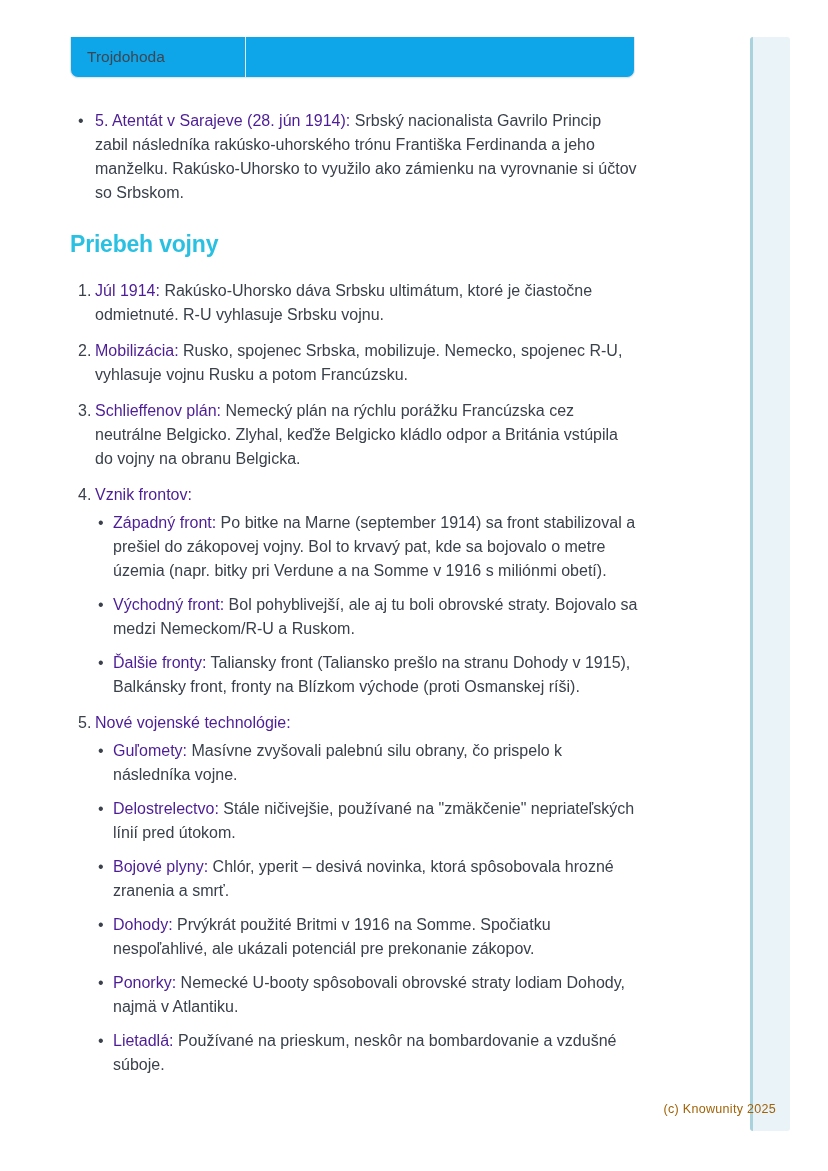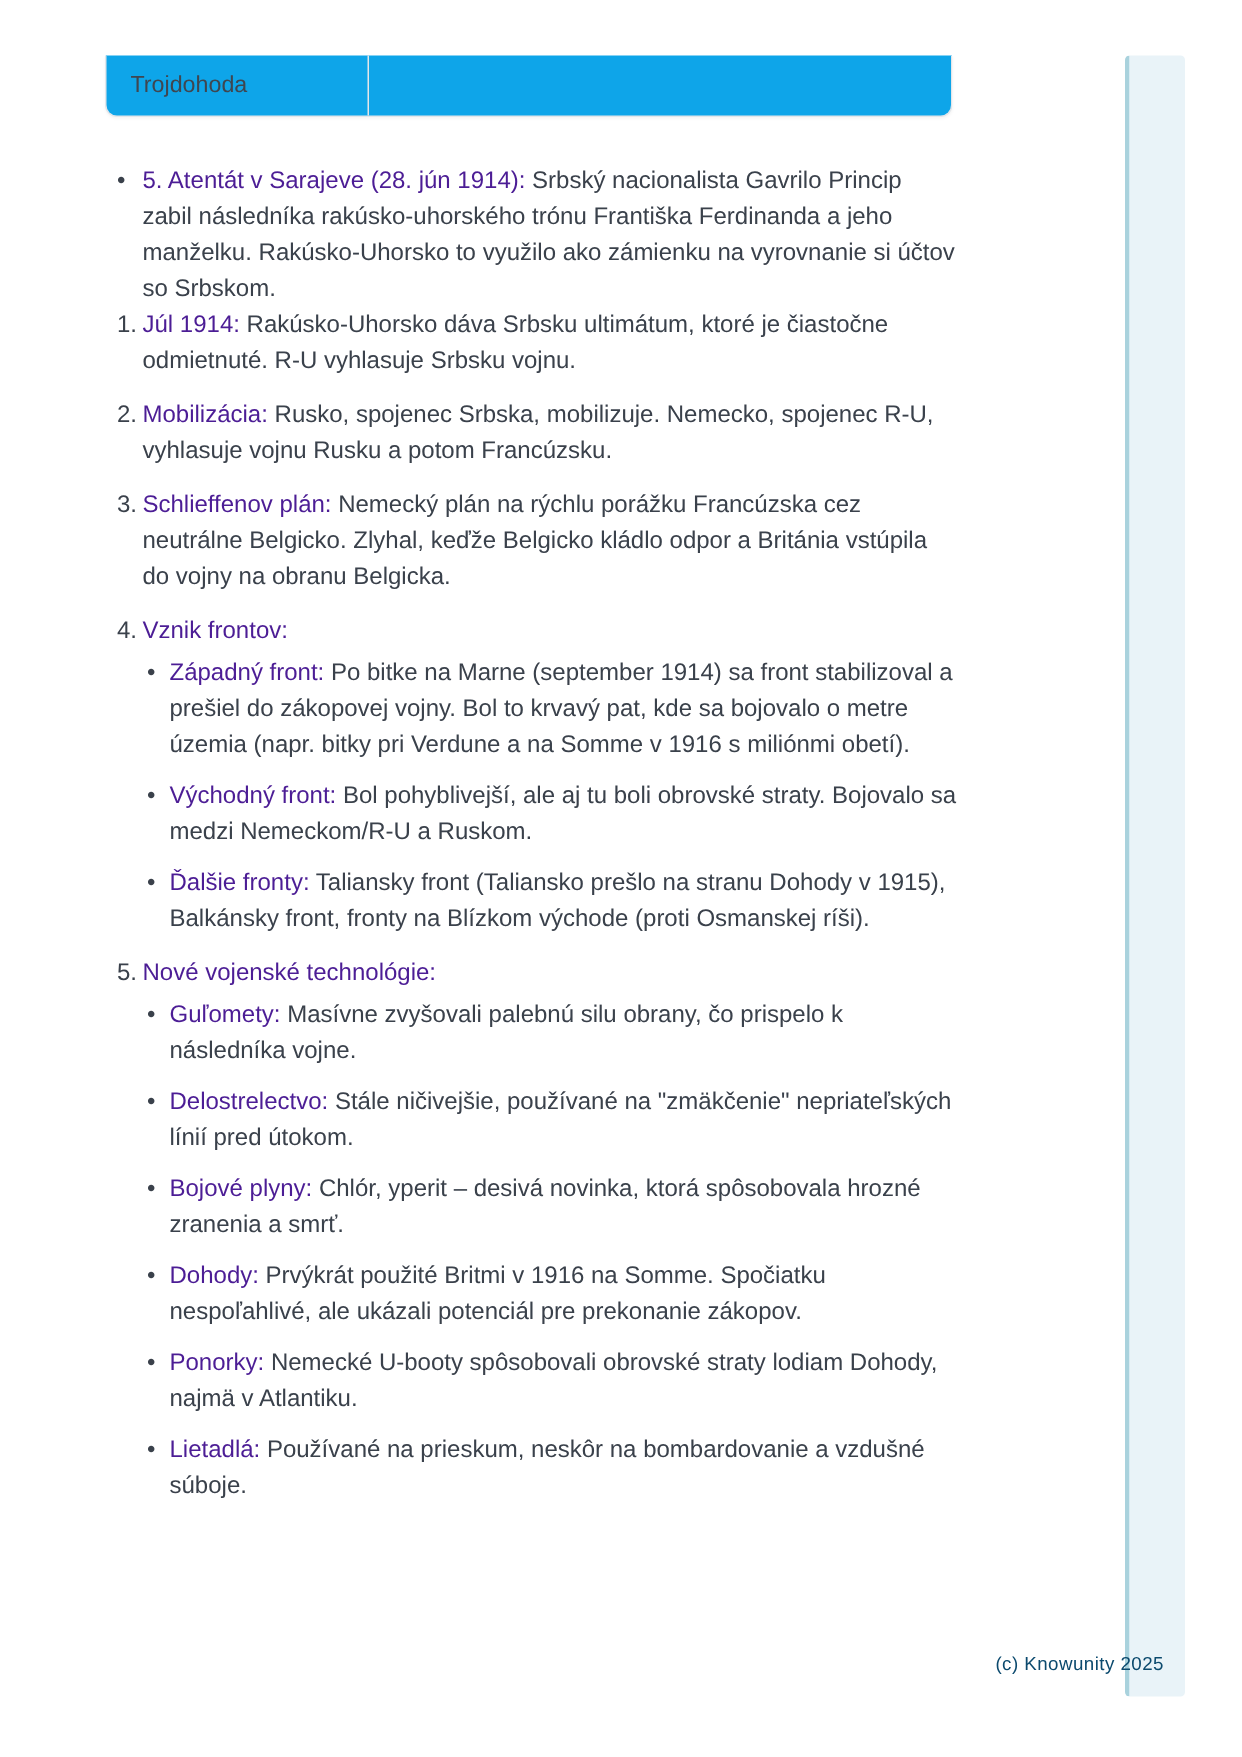--- a/index.html
+++ b/index.html
@@ -64,20 +64,21 @@
       <div class="tcell c1">Trojdohoda</div>
     </div>
   </div>
 
   <ul class="toplist">
     <li>
       <span class="marker">•</span><span class="bold">5. Atentát v Sarajeve (28. jún 1914):</span><span> Srbský nacionalista Gavrilo Princip zabil následníka rakúsko-uhorského trónu Františka Ferdinanda a jeho manželku. Rakúsko-Uhorsko to využilo ako zámienku na vyrovnanie si účtov so Srbskom.</span>
     </li>
   </ul>
 
+  <h2 class="section" style="color: rgb(41, 192, 226);">Priebeh vojny</h2>
 
   <ol class="main">
 
     <li>
       <span class="num">1.</span><span class="bold">Júl 1914:</span><span> Rakúsko-Uhorsko dáva Srbsku ultimátum, ktoré je čiastočne odmietnuté. R-U vyhlasuje Srbsku vojnu.</span>
     </li>
 
     <li>
       <span class="num">2.</span><span class="bold">Mobilizácia:</span><span> Rusko, spojenec Srbska, mobilizuje. Nemecko, spojenec R-U, vyhlasuje vojnu Rusku a potom Francúzsku.</span>
     </li>
@@ -123,13 +124,13 @@
           <span class="marker">•</span><span class="bold">Lietadlá:</span><span> Používané na prieskum, neskôr na bombardovanie a vzdušné súboje.</span>
         </li>
       </ul>
     </li>
 
   </ol>
 </div>
 
 <div class="edge-bar" style="background: rgb(233, 243, 248); border-left: 3px solid rgb(169, 210, 221);"></div>
 
-<div class="watermark" style="color: #0c4a6e; margin-left: 44px;">(c) Knowunity 2025</div>
+<div class="watermark" style="color: #a16207; margin-left: 44px;">(c) Knowunity 2025</div>
 
 </body></html>

